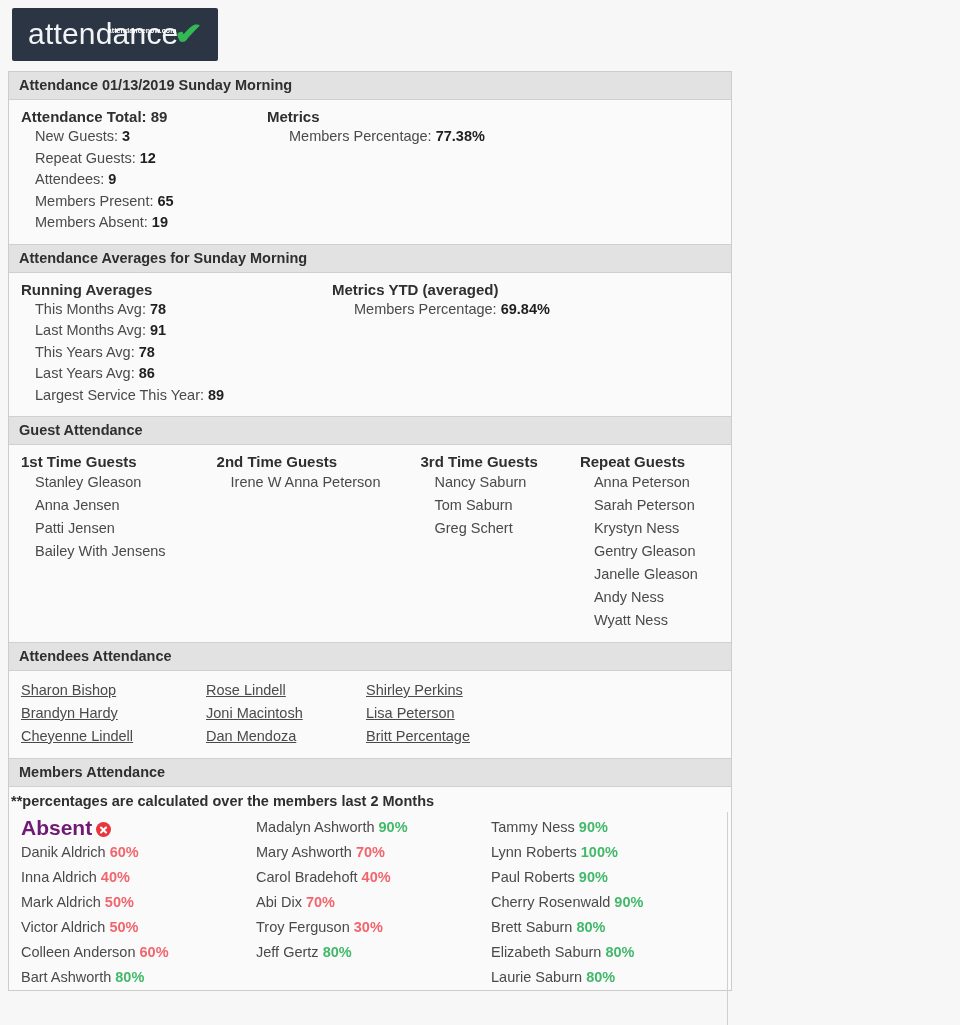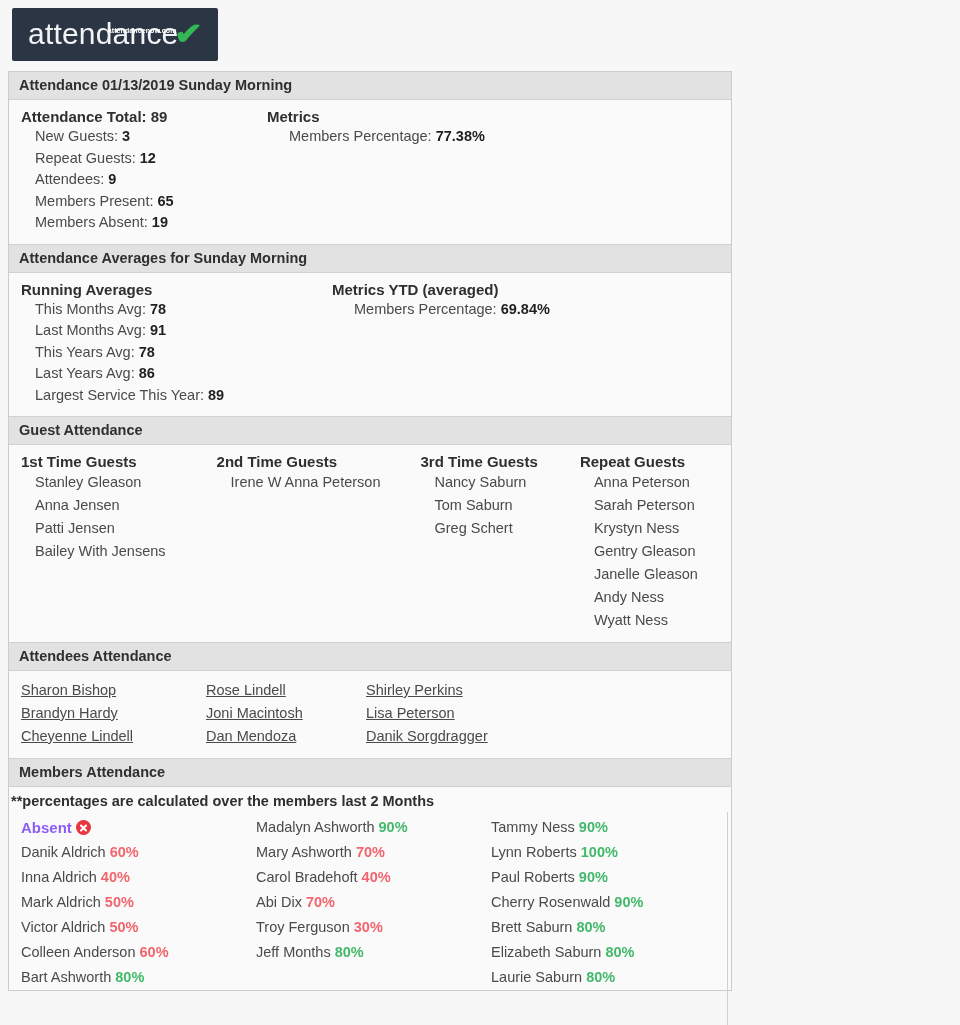--- a/index.html
+++ b/index.html
@@ -150,22 +150,22 @@
     font-size: 14.5px;
     color: #4a4a4a;
   }
   .mem-c1 { width: 235px; }
   .mem-c2 { width: 235px; }
   .mem-c3 { width: 240px; }
   .mem-col .row { line-height: 25px; white-space: nowrap; }
   .mem-col .hdrow {
     line-height: 25px;
     font-weight: 700;
-    font-size: 15px;
-    color: #8b5cf6;
+    font-size: 21px;
+    color: #701a75;
   }
   .pct-low { color: #f2656d; font-weight: 700; }
   .pct-high { color: #42b96a; font-weight: 700; }
   .x-icon {
     display: inline-block;
     width: 15px;
     height: 15px;
     border-radius: 50%;
     background: #e8363f;
     position: relative;
@@ -325,21 +325,21 @@
         <div>Cheyenne Lindell</div>
       </div>
       <div class="att-col att-c2">
         <div>Rose Lindell</div>
         <div>Joni Macintosh</div>
         <div>Dan Mendoza</div>
       </div>
       <div class="att-col">
         <div>Shirley Perkins</div>
         <div>Lisa Peterson</div>
-        <div>Danik Sorgdragger</div>
+        <div>Britt Percentage</div>
       </div>
     </div>
   </div>
 
   <div class="section-header">Members Attendance</div>
   <div class="section-body" style="padding-top:2px;padding-bottom:0">
     <div class="members-note">**percentages are calculated over the members last 2 Months</div>
     <div class="members-wrap">
       <div class="mem-divider"></div>
 
@@ -388,21 +388,21 @@
         </div>
         <div class="row">
           <span>Abi Dix</span>
           <span class="pct-low">70%</span>
         </div>
         <div class="row">
           <span>Troy Ferguson</span>
           <span class="pct-low">30%</span>
         </div>
         <div class="row">
-          <span>Jeff Months</span>
+          <span>Jeff Gertz</span>
           <span class="pct-high">80%</span>
         </div>
       </div>
 
       <div class="mem-col mem-c3">
         <div class="row">
           <span>Tammy Ness</span>
           <span class="pct-high">90%</span>
         </div>
         <div class="row">

